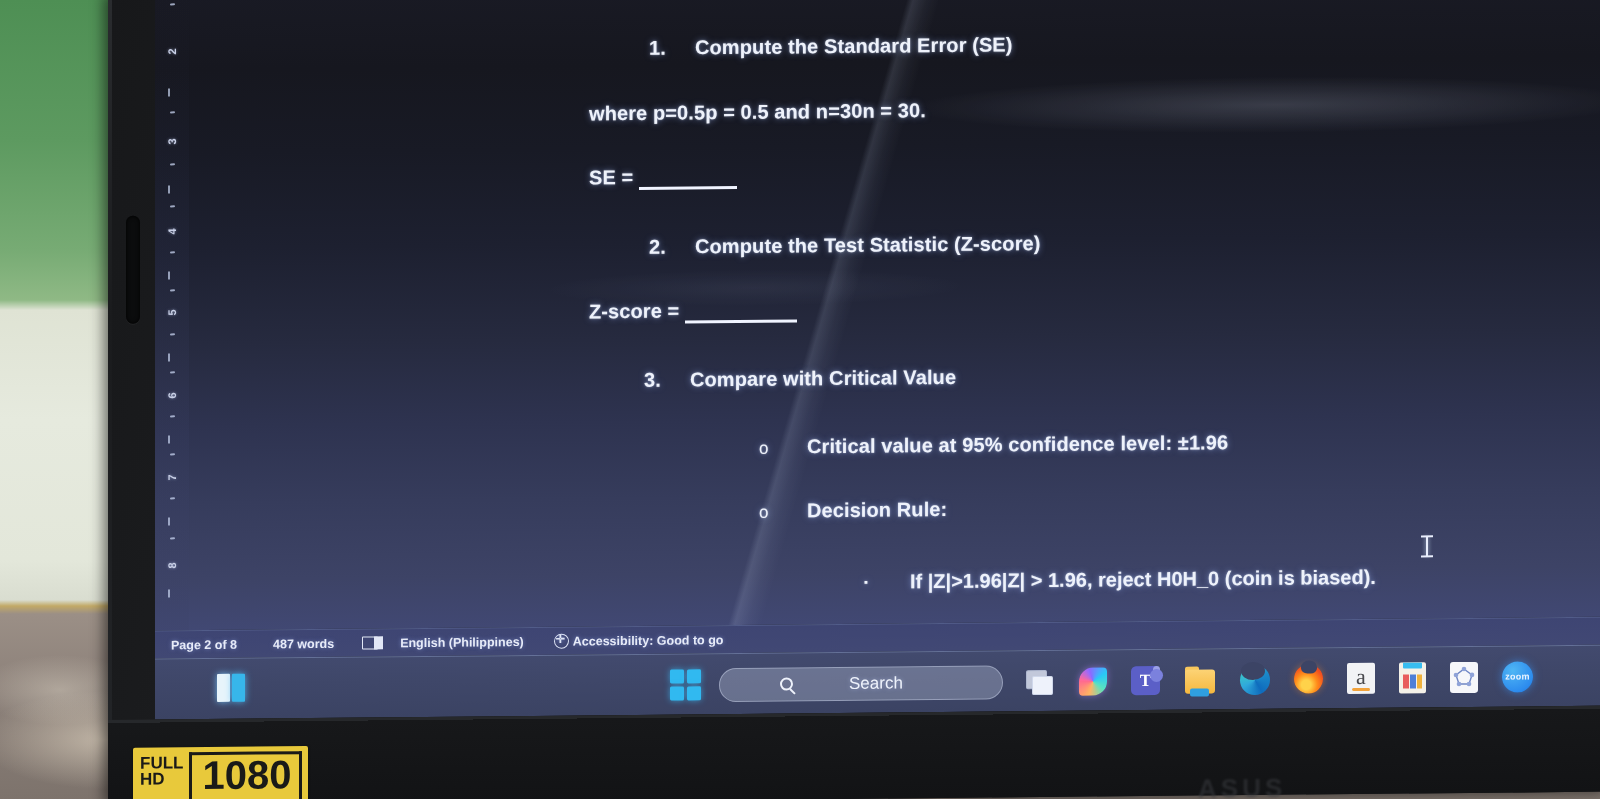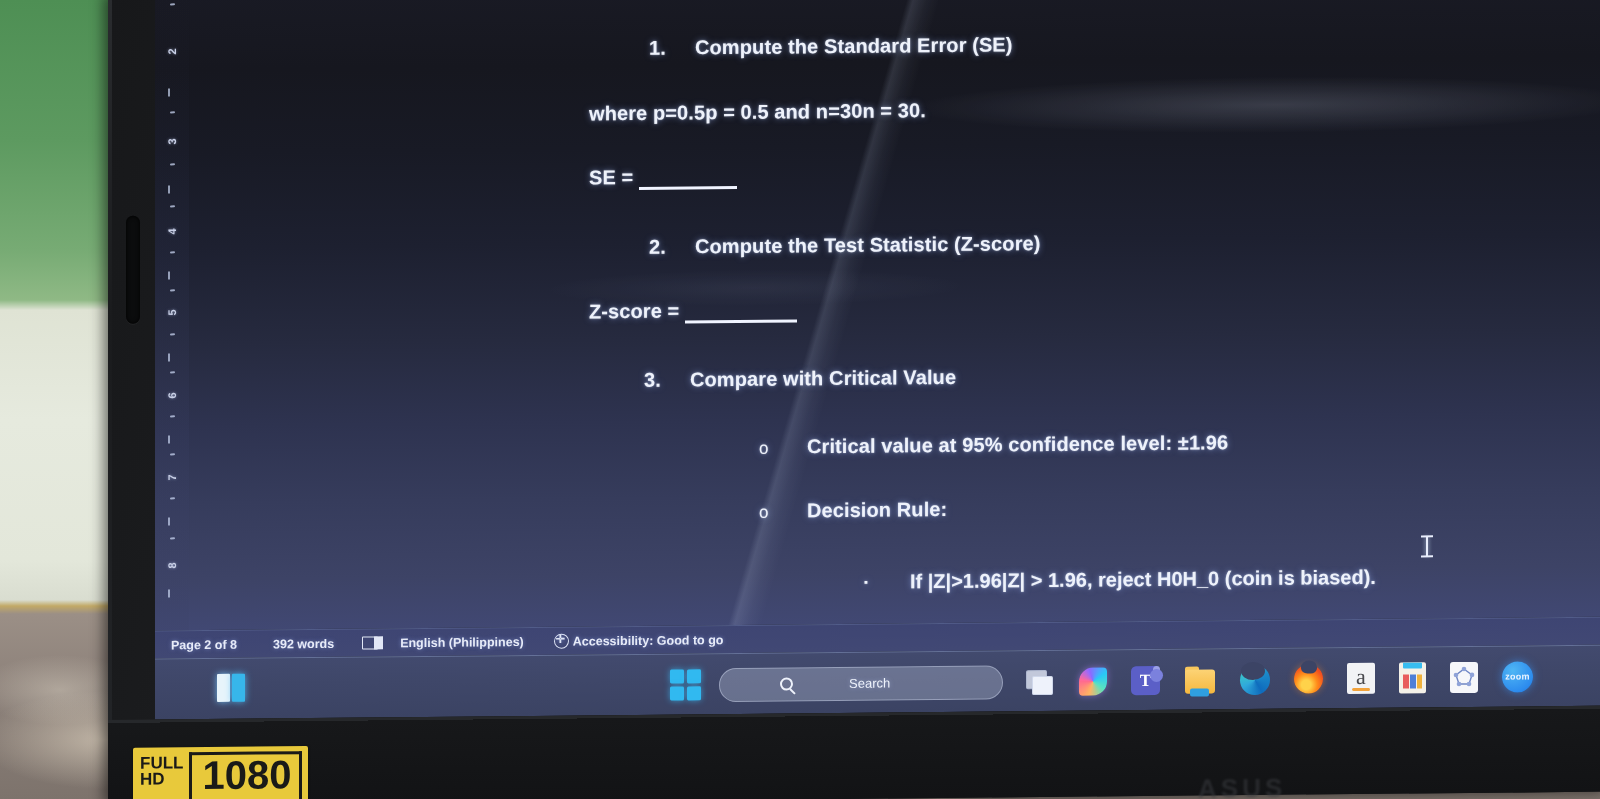--- a/index.html
+++ b/index.html
@@ -241,21 +241,21 @@
   }
   #search-pill .mag {
     width: 13px; height: 13px; border: 2px solid #eef2fb; border-radius: 50%;
     position: relative; flex: none;
   }
   #search-pill .mag::after {
     content: ""; position: absolute; right: -5px; bottom: -4px;
     width: 7px; height: 2px; background: #eef2fb; transform: rotate(45deg);
   }
   #search-pill span {
-    color: #eef2fb; font-size: 13px; font-weight: 400;
+    color: #eef2fb; font-size: 17px; font-weight: 400;
     text-shadow: 0 0 4px rgba(190,210,255,.5);
     margin-left: 44px;
   }
 
   #tb-right {
     position: absolute; left: 868px; top: 0; height: 61px;
     display: flex; align-items: center; gap: 24px;
   }
   .tbicon { width: 32px; height: 32px; position: relative; flex: none; }
 
@@ -451,21 +451,21 @@
         <div class="subbullet" style="left:675px; top:584px;">
           <span class="sq">▪</span><span>If |Z|&gt;1.96|Z| &gt; 1.96, reject H0H_0 (coin is biased).</span>
         </div>
 
         <div id="caret"></div>
       </div>
     </div>
 
     <div id="statusbar">
       <div class="sb-item" id="sb-page">Page 2 of 8</div>
-      <div class="sb-item" id="sb-words">392 words</div>
+      <div class="sb-item" id="sb-words">487 words</div>
       <div id="sb-proof-icon">
           <span class="proof-glyph"></span>
         </div>
       <div class="sb-item" id="sb-lang">English (Philippines)</div>
       <div id="sb-acc">
         <span class="acc-glyph"></span>
         <span>Accessibility: Good to go</span>
       </div>
     </div>
 

